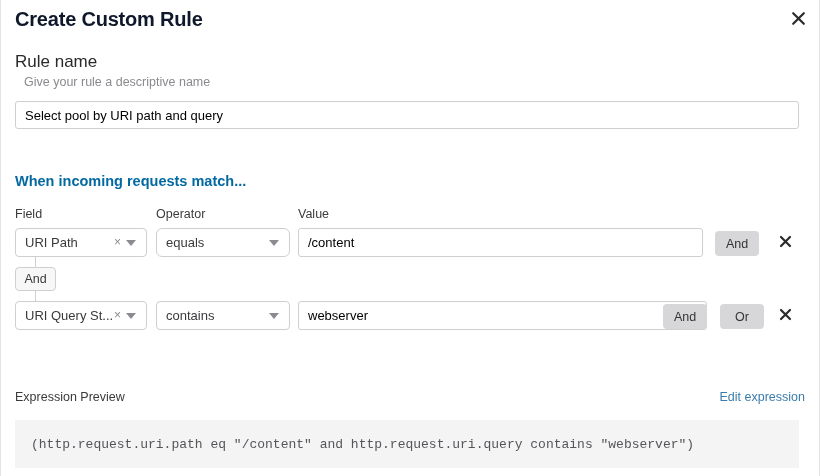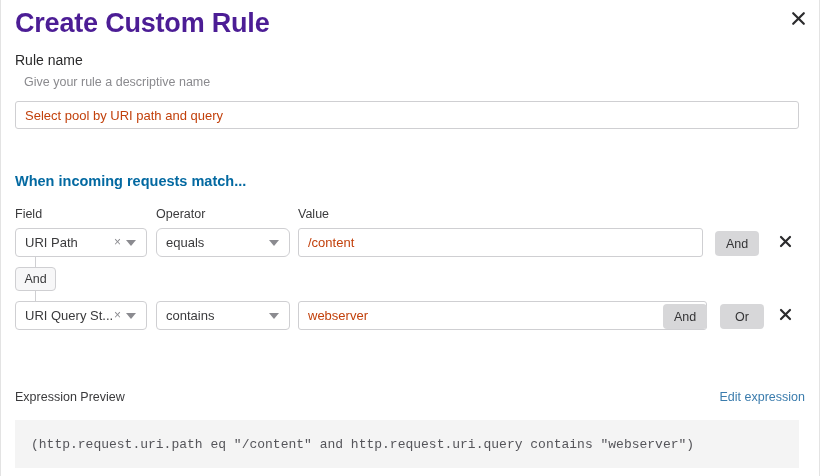--- a/index.html
+++ b/index.html
@@ -22,23 +22,23 @@
     border-left: 1px solid #e3e3e3;
     border-right: 1px solid #e3e3e3;
     background: #ffffff;
   }
 
   
   .dialog-title {
     position: absolute;
     left: 14px;
     top: 8px;
-    font-size: 27px;
+    font-size: 20px;
     font-weight: bold;
-    color: #4c1d95;
+    color: #0f172a;
     letter-spacing: -0.2px;
   }
   .close-btn {
     position: absolute;
     right: 8px;
     top: 5px;
     width: 26px;
     height: 26px;
     display: flex;
     align-items: center;
@@ -46,40 +46,40 @@
     cursor: pointer;
     background: none;
     border: none;
     padding: 0;
   }
   .close-btn svg { display: block; }
 
   
   .field-label {
     position: absolute;
-    font-size: 14px;
+    font-size: 17px;
     color: #2a2a2b;
   }
   .field-help {
     position: absolute;
     font-size: 12.5px;
     color: #8a8a8e;
   }
   .rule-name-label { left: 14px; top: 52px; }
   .rule-name-help  { left: 23px; top: 75px; }
 
   .text-input {
     position: absolute;
     box-sizing: border-box;
     border: 1px solid #cfcfd2;
     border-radius: 3px;
     background: #ffffff;
     font-family: "Liberation Sans", sans-serif;
     font-size: 13px;
-    color: #c2410c;
+    color: #000000;
     padding: 0 9px;
     outline: none;
   }
   .rule-name-input {
     left: 14px;
     top: 101px;
     width: 784px;
     height: 28px;
   }
 

